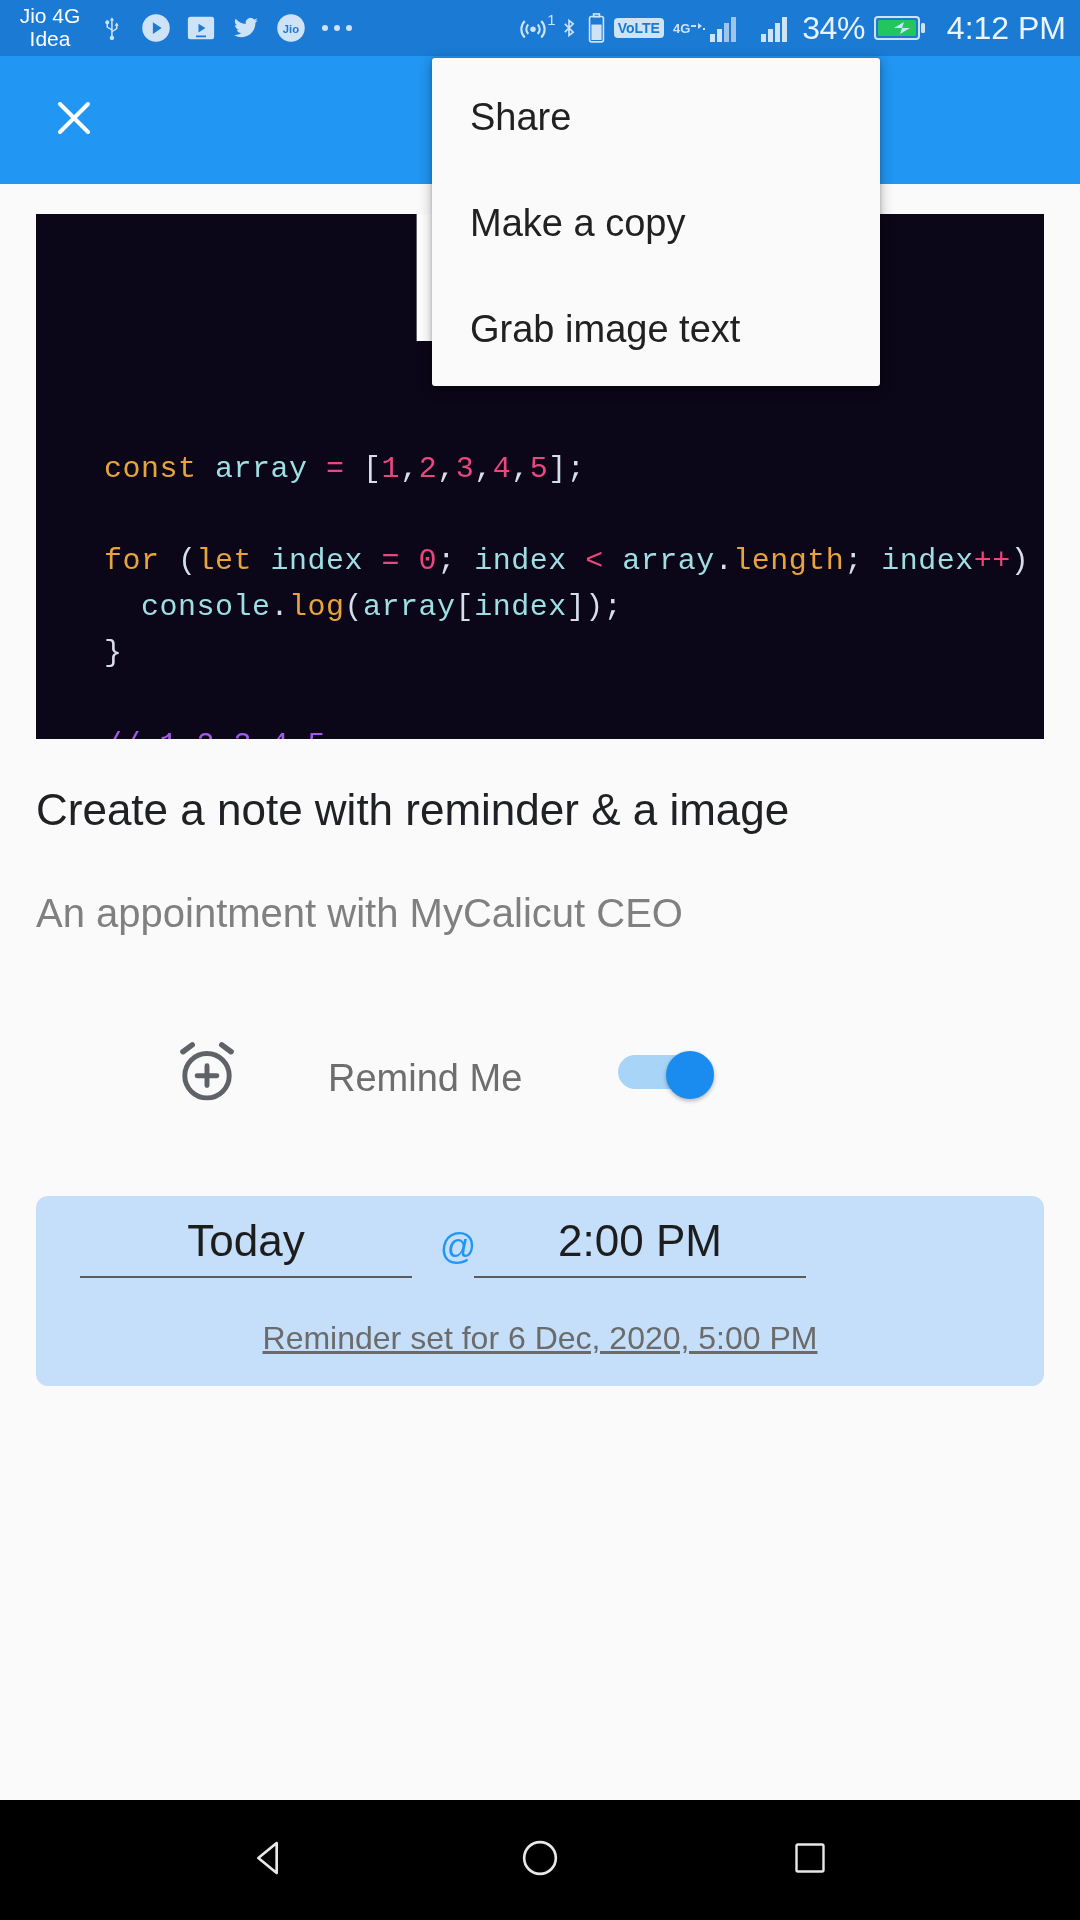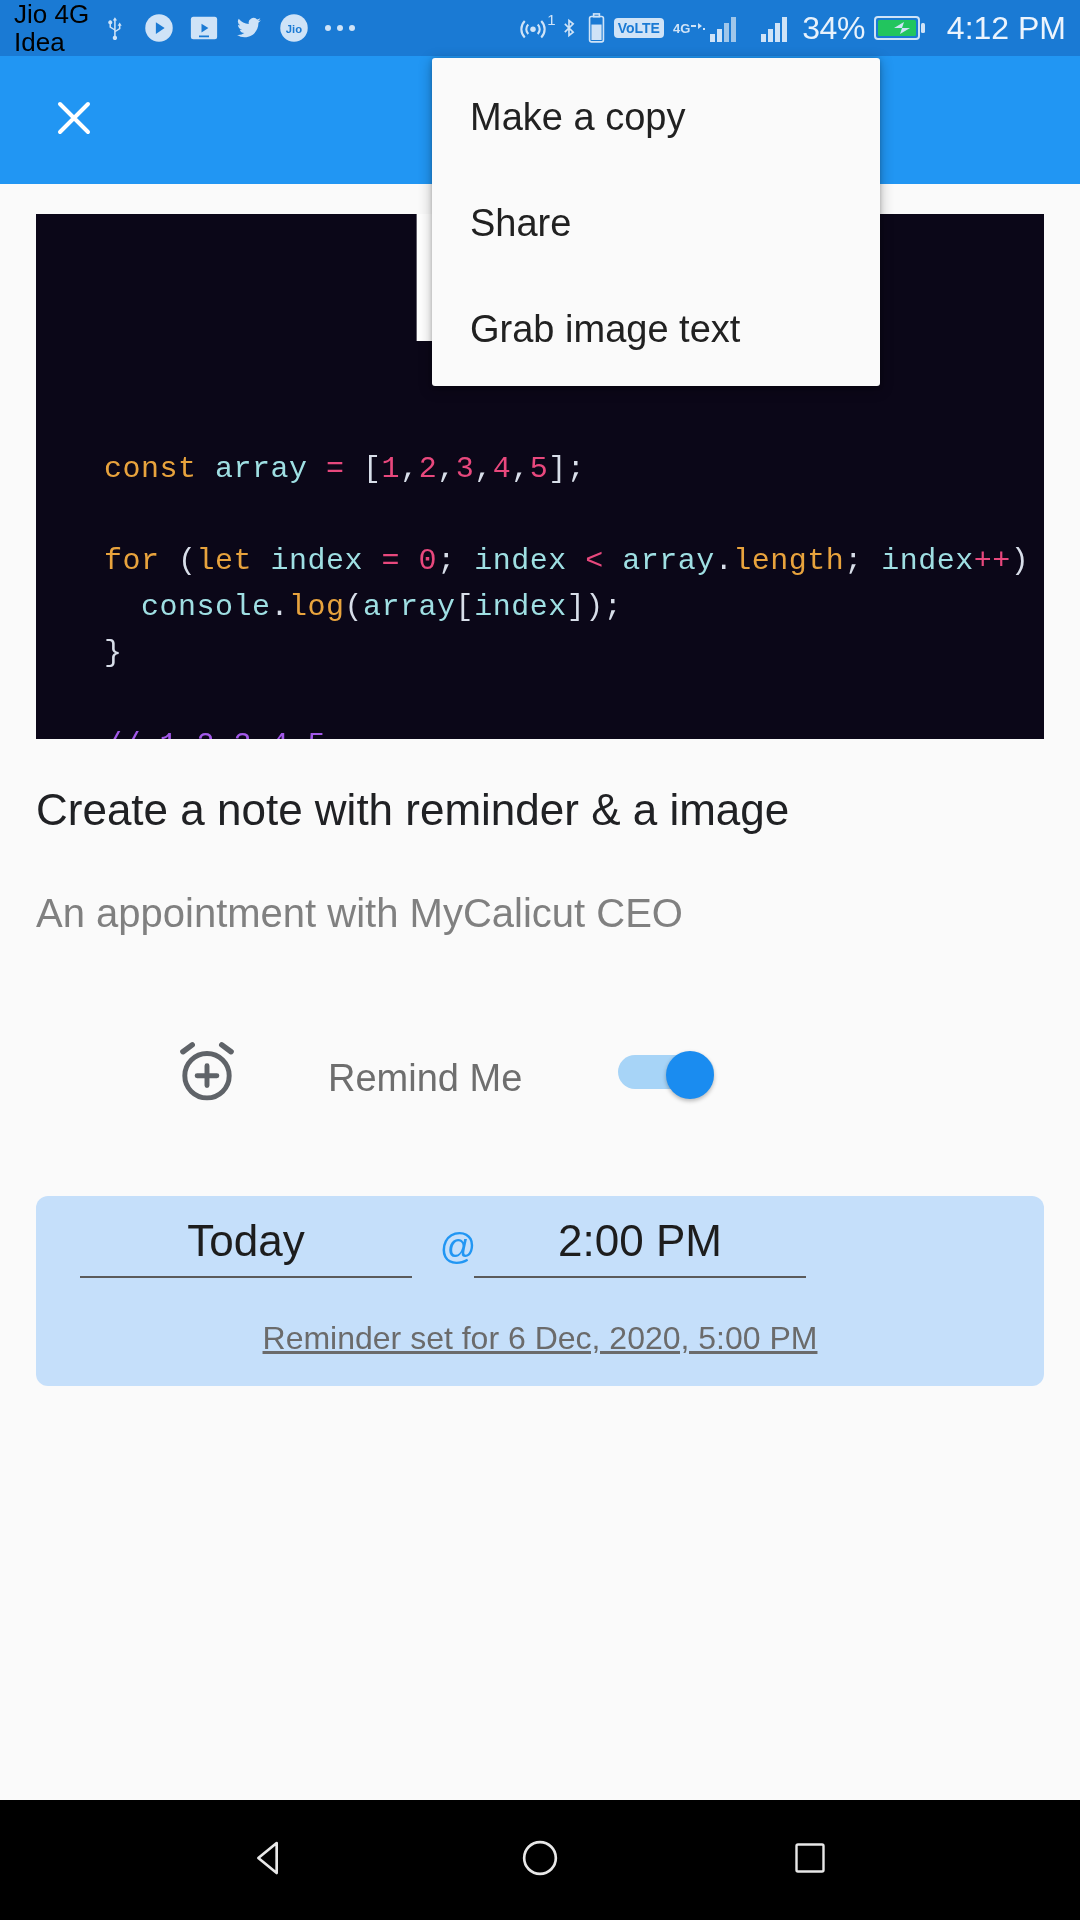--- a/index.html
+++ b/index.html
@@ -11,21 +11,21 @@
   }
   .phone { position:relative; width:1080px; height:1920px; background:#fafafa; }
 
   
   .statusbar {
     position:absolute; top:0; left:0; width:1080px; height:56px;
     background:#1a7ad4; display:flex; align-items:center;
     padding:0 14px; color:#cfe3f7;
   }
   .carrier { display:flex; flex-direction:column; justify-content:center;
-    line-height:1.08; font-size:26px; color:#000000; min-width:72px; }
+    line-height:1.08; font-size:21px; color:#ffffff; min-width:72px;text-align:center; }
   .sb-left-icons { display:flex; align-items:center; gap:15px; margin-left:14px; }
   .sb-spacer { flex:1; }
   .sb-right-icons { display:flex; align-items:center; gap:9px; }
   .sb-ico { display:inline-flex; align-items:center; justify-content:center; }
   .battpct { font-size:32px; color:#e8f2fc; letter-spacing:-0.5px; }
   .clock { font-size:32px; color:#ecf4fd; margin-left:10px; letter-spacing:0px; }
   .volte-badge {
     background:#cfe3f7; color:#1a7ad4; font-size:14px; font-weight:bold;
     border-radius:4px; padding:2px 4px; letter-spacing:0px;
   }
@@ -298,24 +298,24 @@
           <span>2:00 PM</span>
           <div class="uline"></div>
         </div>
       </div>
       <div class="reminder-note">Reminder set for 6 Dec, 2020, 5:00 PM</div>
     </div>
   </div>
 
   <div class="overflow-menu">
     <div class="menu-item">
+      <span>Share</span>
+    </div>
+    <div class="menu-item">
       <span>Make a copy</span>
-    </div>
-    <div class="menu-item">
-      <span>Share</span>
     </div>
     <div class="menu-item">
       <span>Grab image text</span>
     </div>
   </div>
 
   <div class="navbar">
     <div class="nav-btn">
       <span>
         <svg width="40" height="40" viewBox="0 0 24 24" fill="none" stroke="#e8e8e8" stroke-width="1.6" stroke-linejoin="round">

